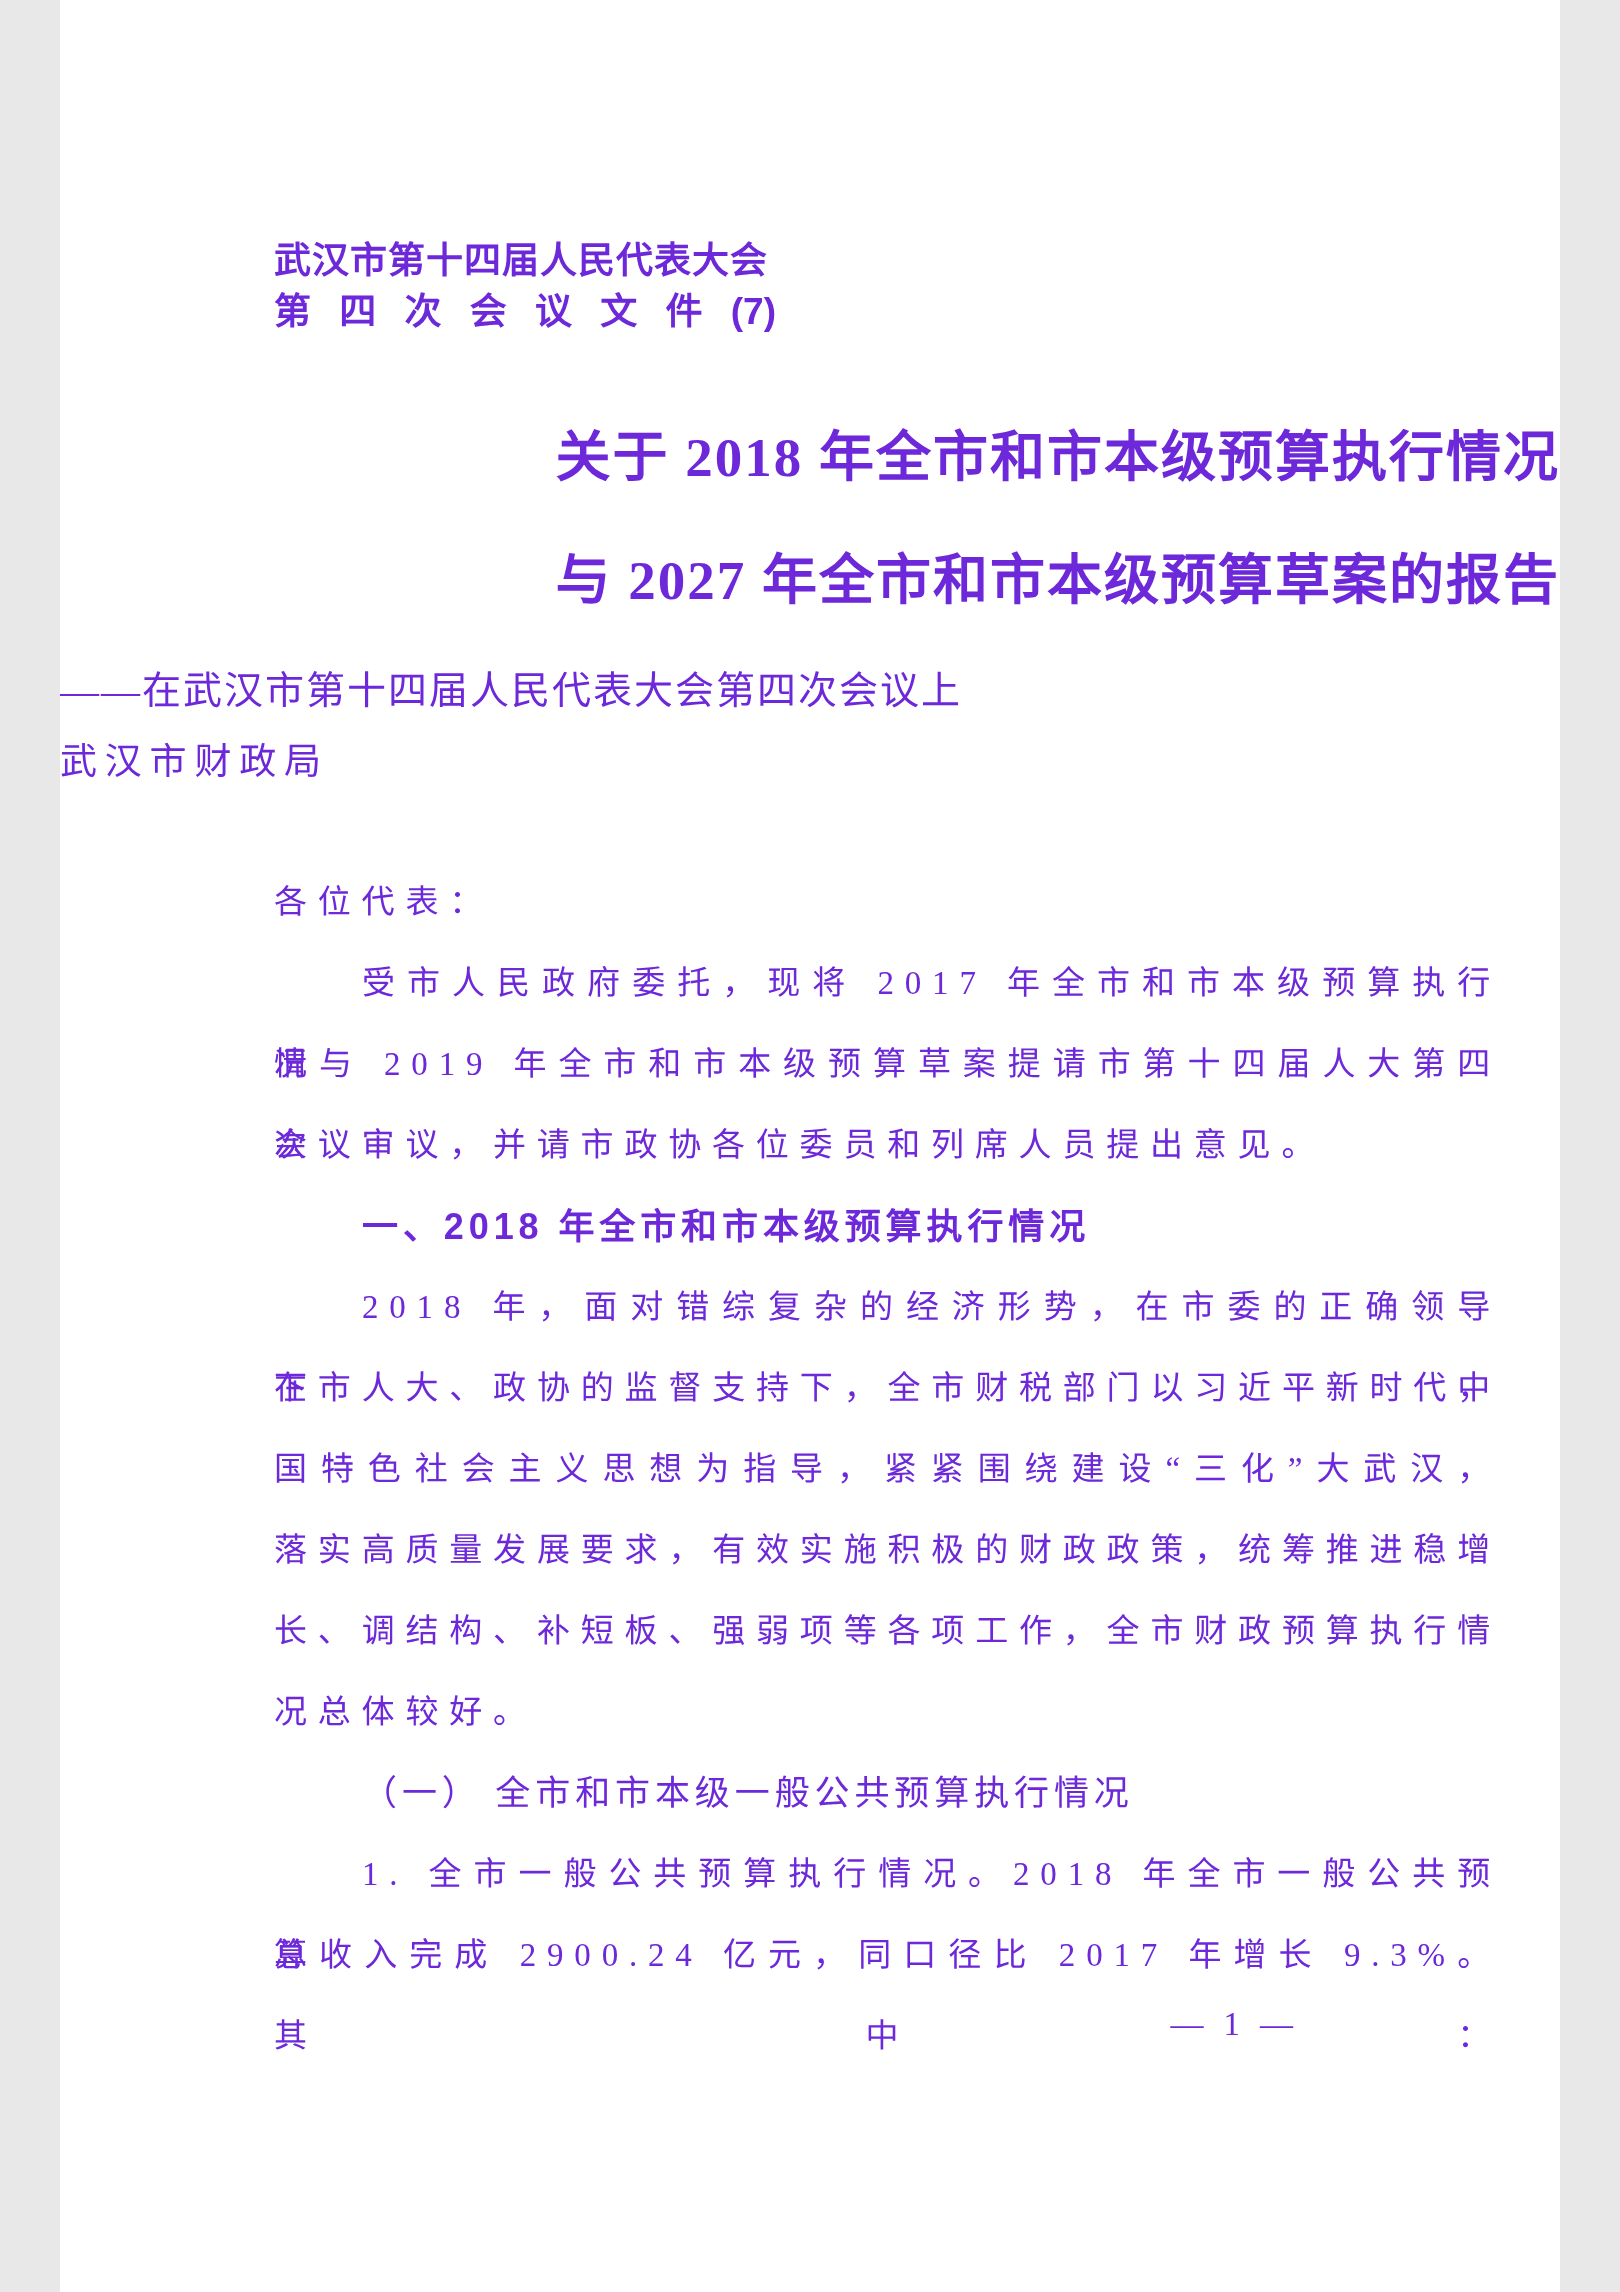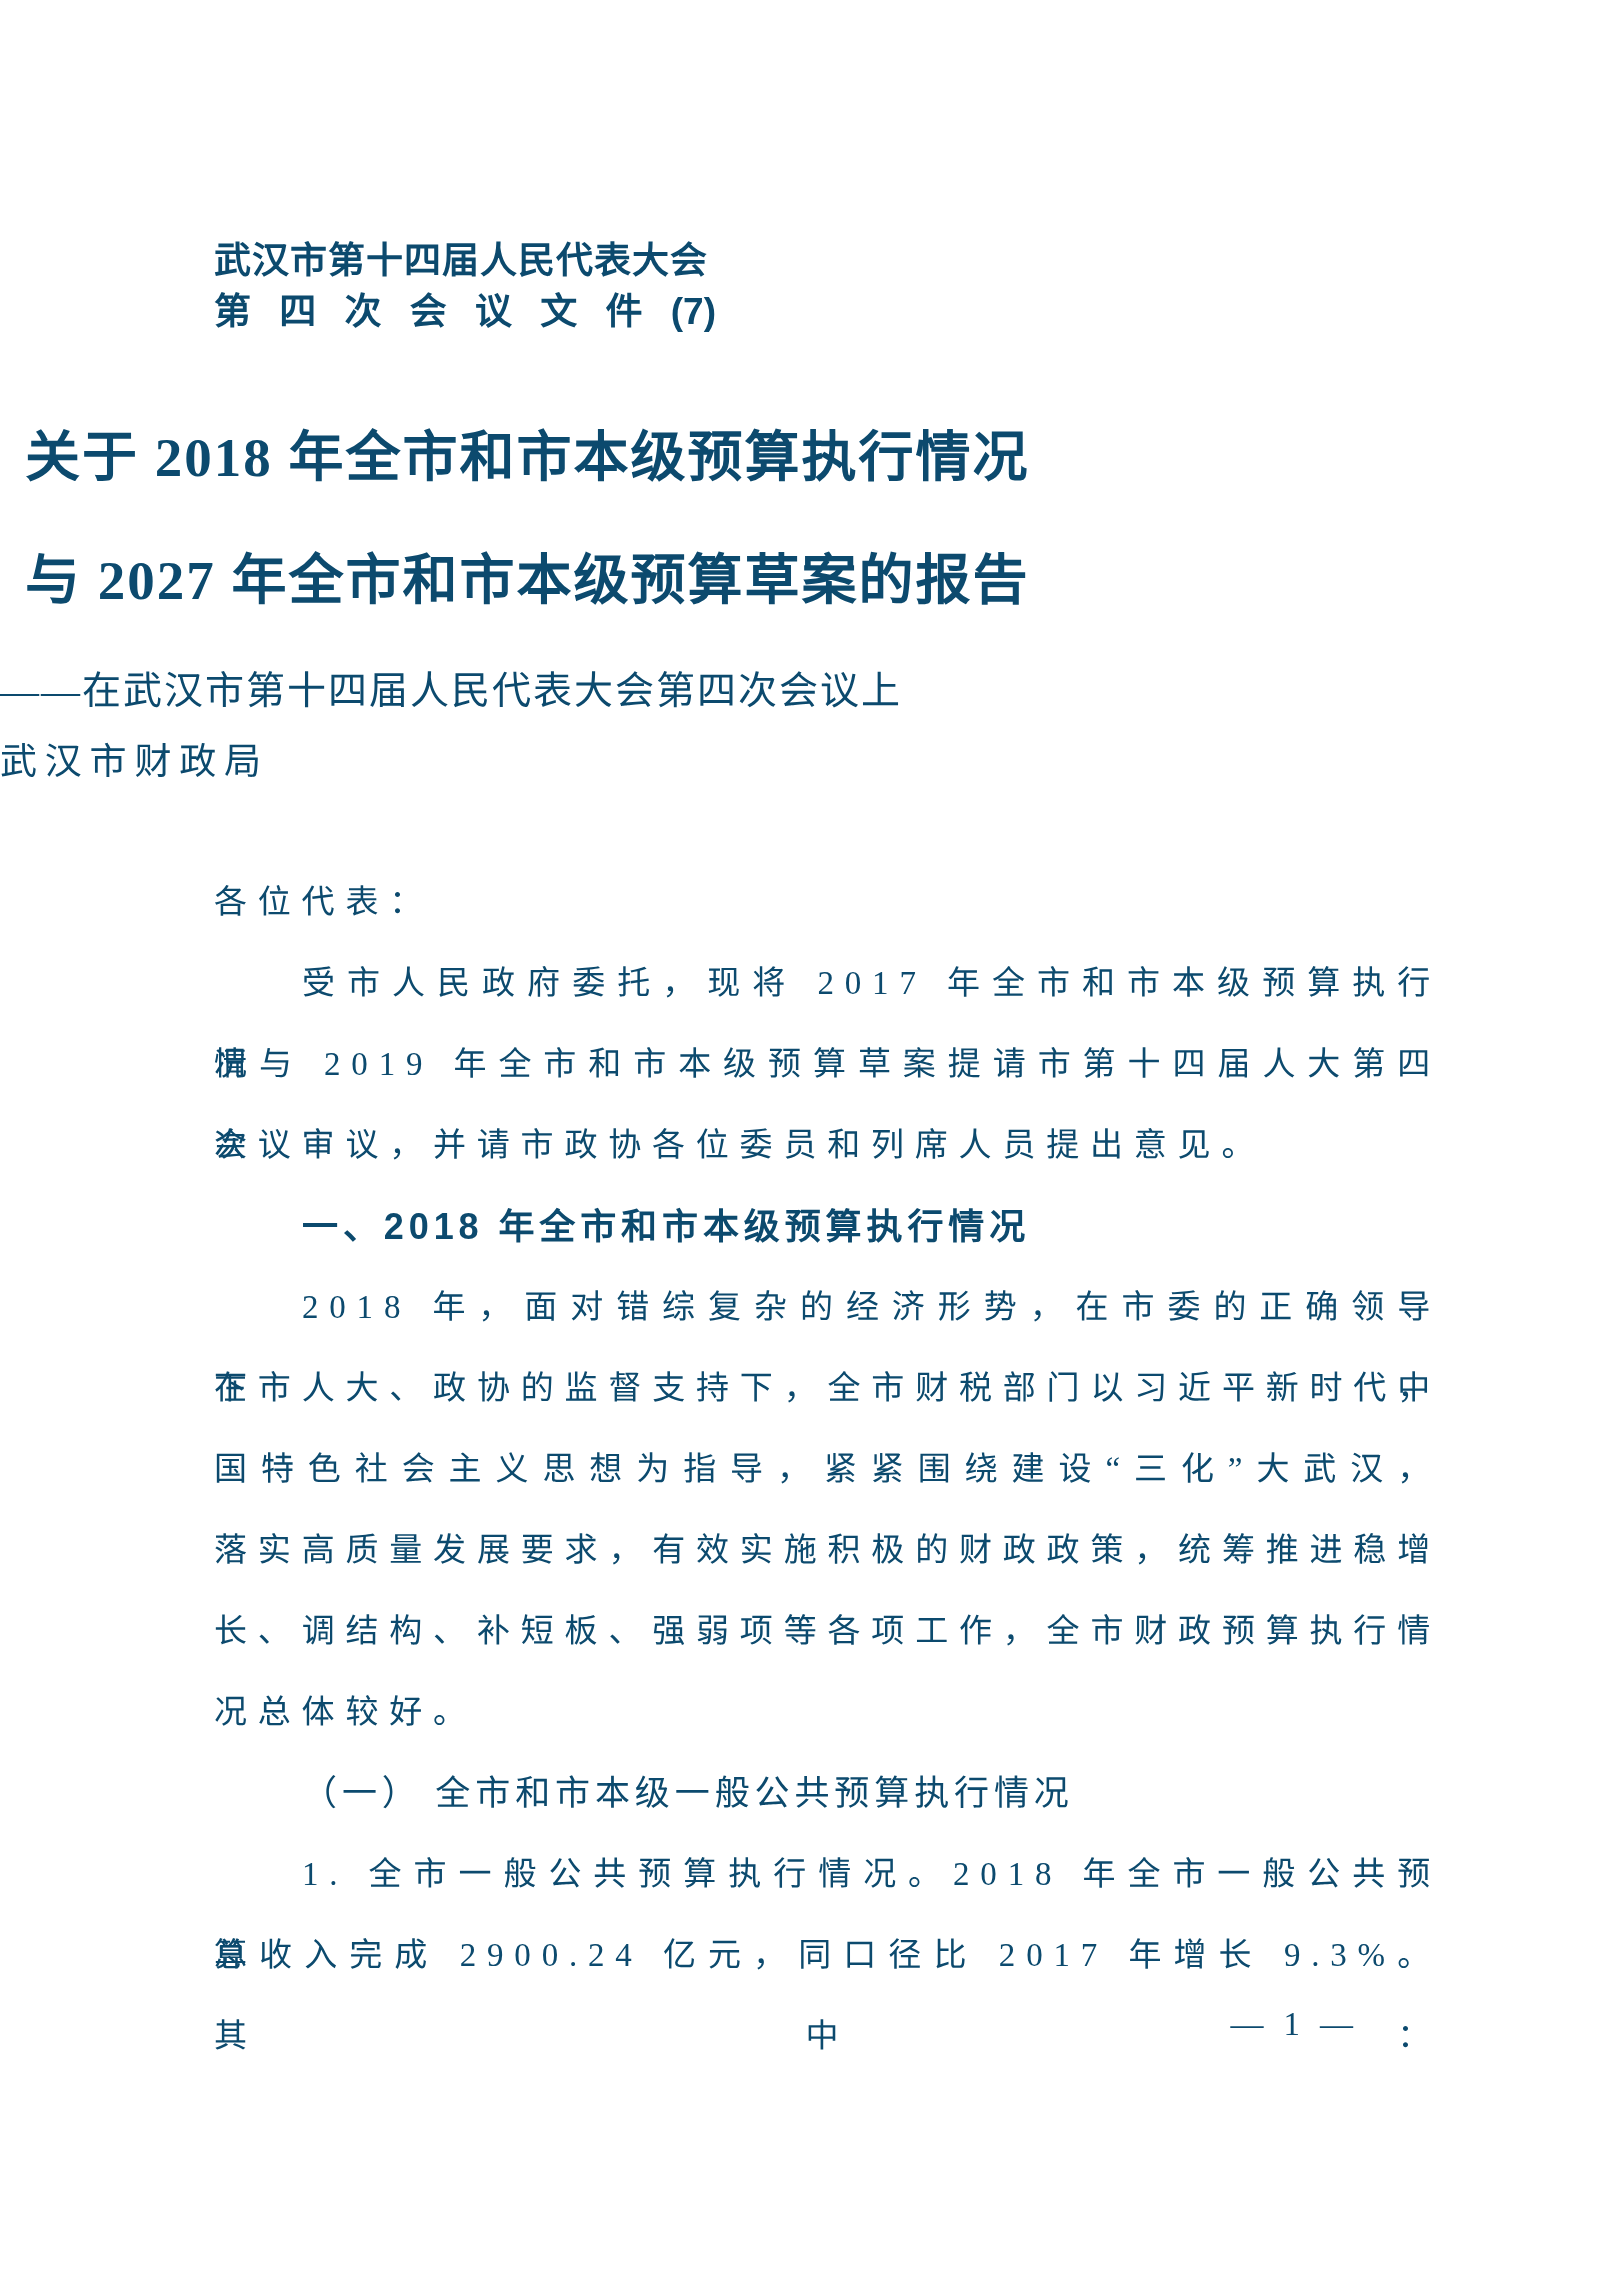--- a/index.html
+++ b/index.html
@@ -2,25 +2,25 @@
 <html lang="zh-CN"><head>
 <meta charset="utf-8">
 <style>
   html, body {
     margin: 0;
     padding: 0;
     background: #e8e8e8;
   }
   .page {
     position: relative;
-    width: 1620px;
+    width: 1500px;
     height: 2293px;
     margin: 0 auto;
     background: #ffffff;
-    color: #0c4a6e;
+    color: #6d28d9;
     overflow: hidden;
     font-family: "Liberation Serif", "DejaVu Serif", serif;
   }
   
   .doc-header {
     margin: 235px 0 0 214px;
     width: 502px;
     font-family: "Liberation Sans", "DejaVu Sans", sans-serif;
     font-weight: bold;
     font-size: 37px;
@@ -30,26 +30,25 @@
     letter-spacing: 1px;
     white-space: nowrap;
   }
   .doc-header .l2 {
     text-align: justify;
     text-align-last: justify;
   }
   
   .doc-title {
     margin-top: 59px;
-    text-align: left;
+    text-align: right;
     font-weight: bold;
     font-size: 55px;
     line-height: 123px;
     letter-spacing: 2px;
-    margin-left: 25px;
   }
   .doc-subtitle {
     margin-top: 19px;
     text-align: left;
     font-size: 39px;
     line-height: 59px;
     letter-spacing: 2px;
   }
   .doc-author {
     margin-top: 13.7px;

